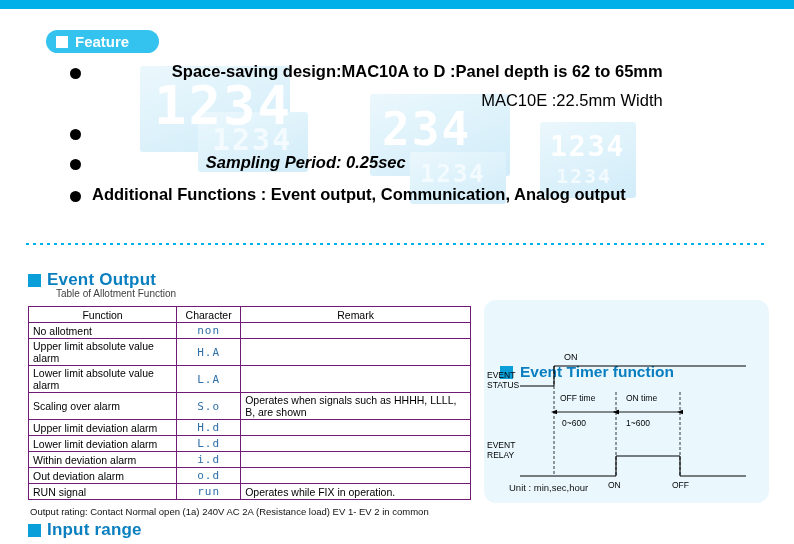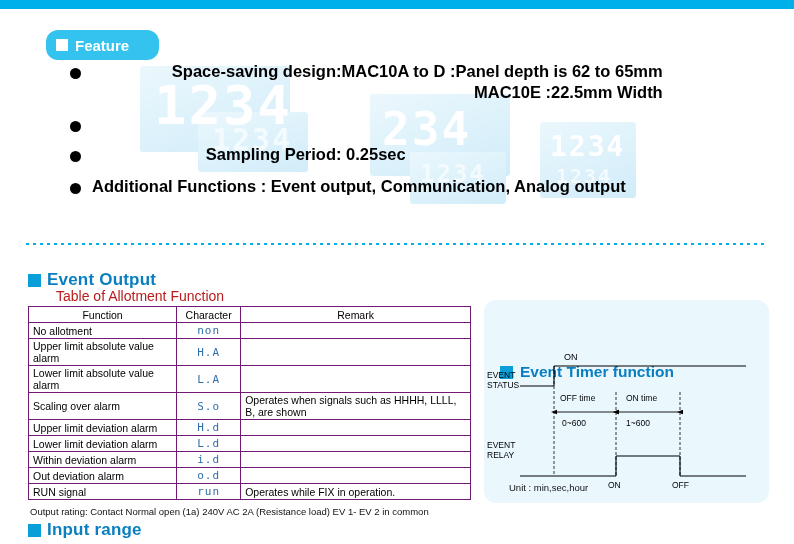--- a/index.html
+++ b/index.html
@@ -38,21 +38,21 @@
   .sec-head .txt {
     font-size: 17px;
     font-weight: bold;
     color: #0a7fc0;
     letter-spacing: .2px;
   }
   
   .feature-pill {
     position: absolute;
     left: 46px; top: 30px;
-    width: 113px; height: 30px;
+    width: 113px; height: 23px;
     background: #33c3ee;
     border-radius: 12px;
     display: flex;
     align-items: center;
     padding-left: 10px;
     box-sizing: border-box;
     gap: 7px;
   }
   .feature-pill .sq {
     width: 12px; height: 12px;
@@ -84,23 +84,23 @@
     margin-right: 11px;
     flex: none;
   }
   .feat-label {
     font-size: 16.5px;
     font-weight: bold;
     white-space: nowrap;
   }
   .feat-sub {
     font-size: 16.5px;
-    font-weight: bold;
+    font-weight: normal;
     margin-left: 254px;
-    margin-top: 2px;
+    margin-top: 10px;
     white-space: nowrap;
   }
   .feat-text-block { display: flex; flex-direction: column; }
   .w1 { display: inline-block; width: 244px; }
   
   .ghost {
     position: absolute;
     left: 120px; top: 60px;
     width: 540px; height: 165px;
     opacity: .30;
@@ -123,22 +123,22 @@
   .dot-divider {
     position: absolute;
     left: 26px; top: 243px;
     width: 742px; height: 2px;
     background-image: repeating-linear-gradient(to right,#00b0e8 0 3px, rgba(0,0,0,0) 3px 7px);
   }
   
   .tbl-caption {
     position: absolute;
     left: 56px; top: 288px;
-    font-size: 14px;
-    color: #b91c1c;
+    font-size: 10px;
+    color: #404040;
   }
   table.alloc {
     position: absolute;
     left: 28px; top: 306px;
     width: 443px;
     border-collapse: collapse;
     font-size: 10.5px;
   }
   table.alloc th, table.alloc td {
     border: 1px solid #701a75;
@@ -224,21 +224,21 @@
         <span class="w1">Space-saving design</span><span>:MAC10A to D :Panel depth is 62 to 65mm</span>
       </span>
       <span class="feat-sub">MAC10E :22.5mm Width</span>
     </span>
   </div>
 
   <div class="feat-row" style="margin-top:6px;">
     <span class="feat-dot"></span>
   </div>
 
-  <div class="feat-row" style="margin-top:9px;">
+  <div class="feat-row" style="margin-top:9px;font-style:italic;">
     <span class="feat-dot"></span>
     <span class="feat-label">
       <span class="w1">Sampling Period</span><span>: 0.25sec</span>
     </span>
   </div>
 
   <div class="feat-row" style="margin-top:9px;">
     <span class="feat-dot"></span>
     <span class="feat-label">
       <span>Additional Functions</span>&nbsp;<span>: Event output, Communication, Analog output</span>

